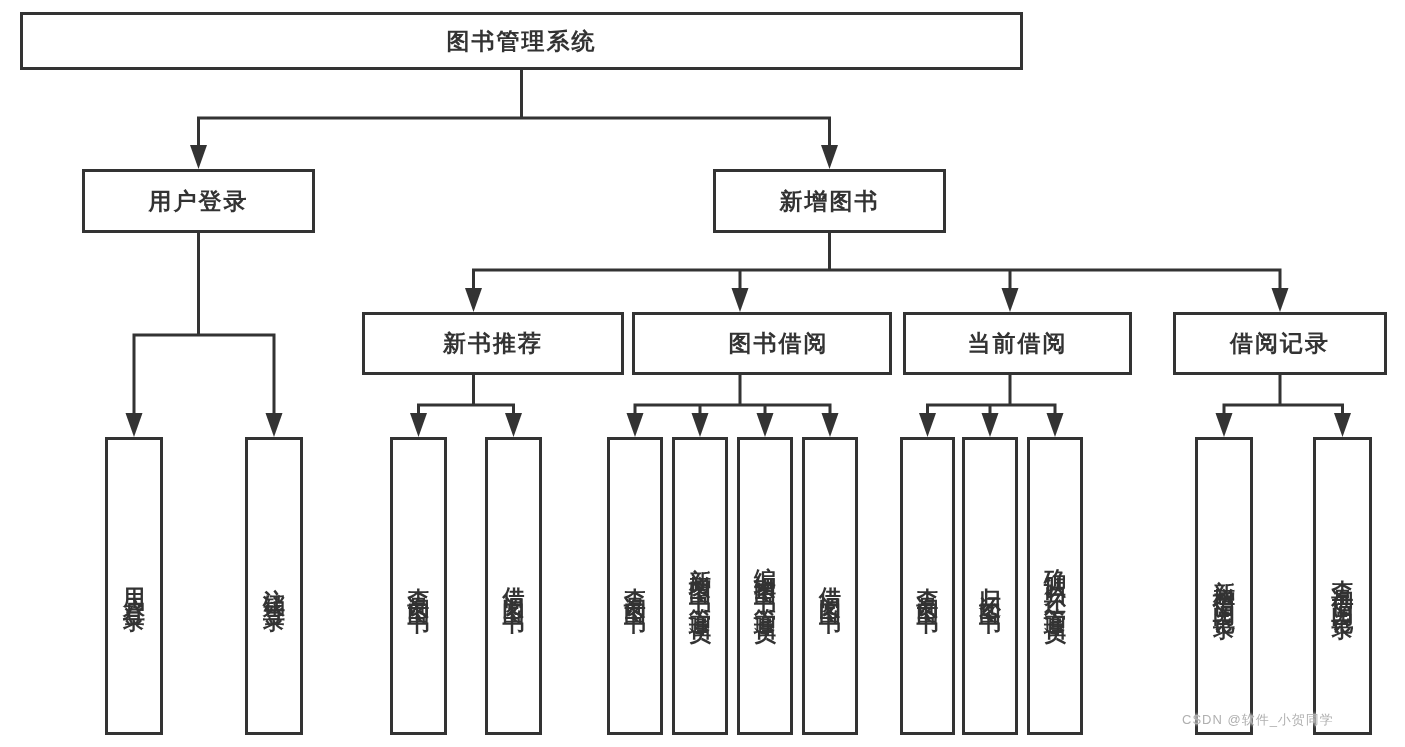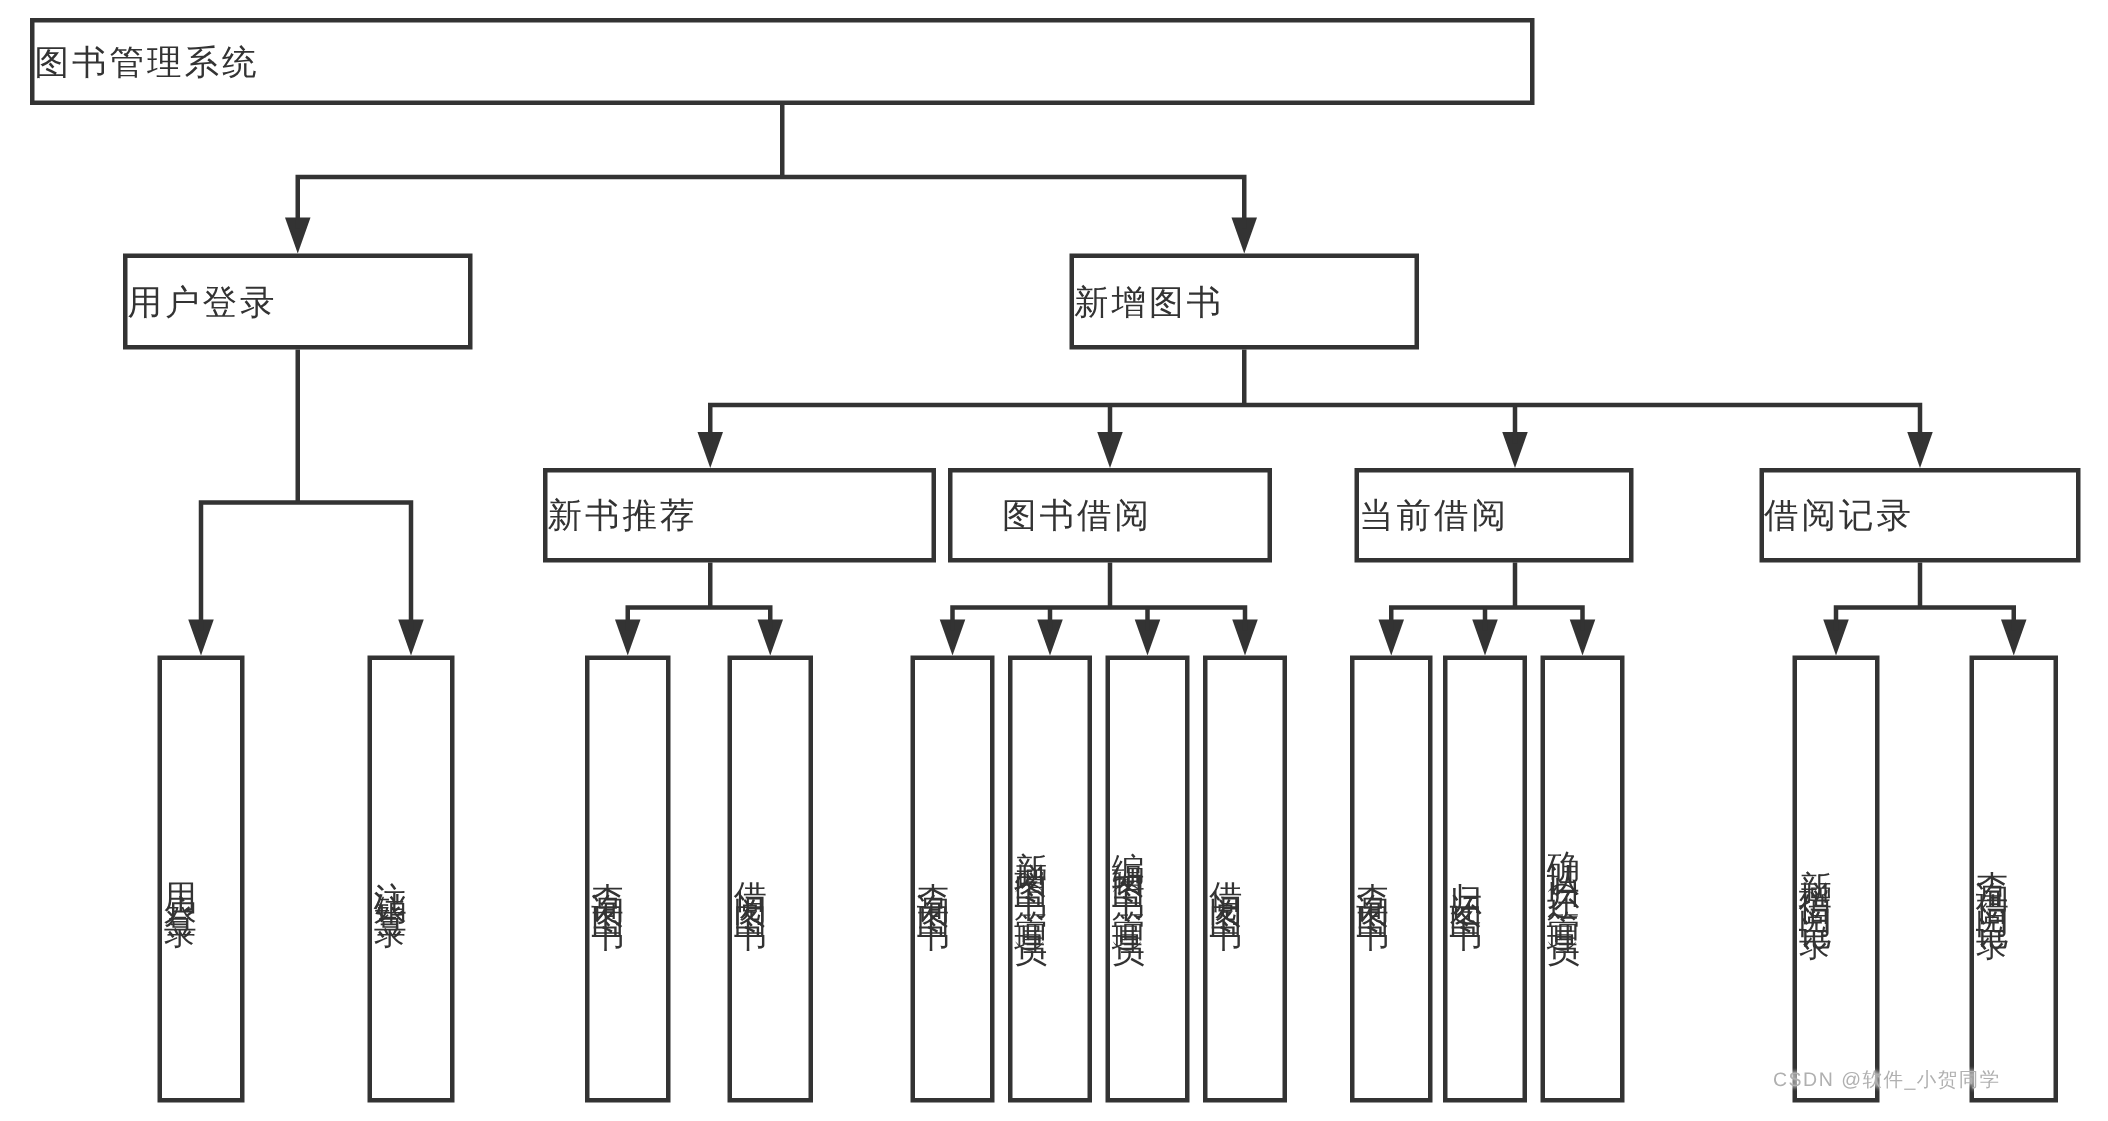--- a/index.html
+++ b/index.html
@@ -9,22 +9,23 @@
     background:var(--bg,#ffffff);
     font-family:"Liberation Sans","DejaVu Sans",sans-serif;
     overflow:hidden;
   }
   svg.connectors{position:absolute;left:0;top:0;width:1405px;height:747px;}
   .node{
     position:absolute;
     box-sizing:border-box;
     border:3px solid var(--line,#333333);
     background:#ffffff;
-    display:flex;align-items:center;justify-content:flex-start;
+    display:flex;align-items:center;justify-content:center;
     color:var(--text,#333333);
+    font-weight:bold;
   }
   .node.horizontal span{
     font-size:23px;
     letter-spacing:2px;
     white-space:nowrap;
   }
   .node.vertical span{
     writing-mode:vertical-rl;
     text-orientation:mixed;
     font-size:22px;
@@ -79,24 +80,24 @@
       </div>
       <div class="node horizontal" style="left: 82px; top: 169px; width: 233px; height: 64px;">
         <span>用户登录</span>
       </div>
       <div class="node horizontal" style="left: 713px; top: 169px; width: 233px; height: 64px;">
         <span>新增图书</span>
       </div>
       <div class="node horizontal" style="left: 362px; top: 312px; width: 262px; height: 63px;">
         <span>新书推荐</span>
       </div>
-      <div class="node horizontal" style="left: 632px; top: 312px; width: 216px; height: 63px; padding-left: 33px;">
+      <div class="node horizontal" style="left: 632px; top: 312px; width: 260px; height: 63px; padding-left: 33px;">
         <span>图书借阅</span>
       </div>
-      <div class="node horizontal" style="left: 903px; top: 312px; width: 186px; height: 63px;">
+      <div class="node horizontal" style="left: 903px; top: 312px; width: 229px; height: 63px;">
         <span>当前借阅</span>
       </div>
       <div class="node horizontal" style="left: 1173px; top: 312px; width: 214px; height: 63px;">
         <span>借阅记录</span>
       </div>
       <div class="node vertical" style="left: 105px; top: 437px; width: 58px; height: 298px;">
         <span>用户登录</span>
       </div>
       <div class="node vertical" style="left: 245px; top: 437px; width: 58px; height: 298px;">
         <span>注销登录</span>

